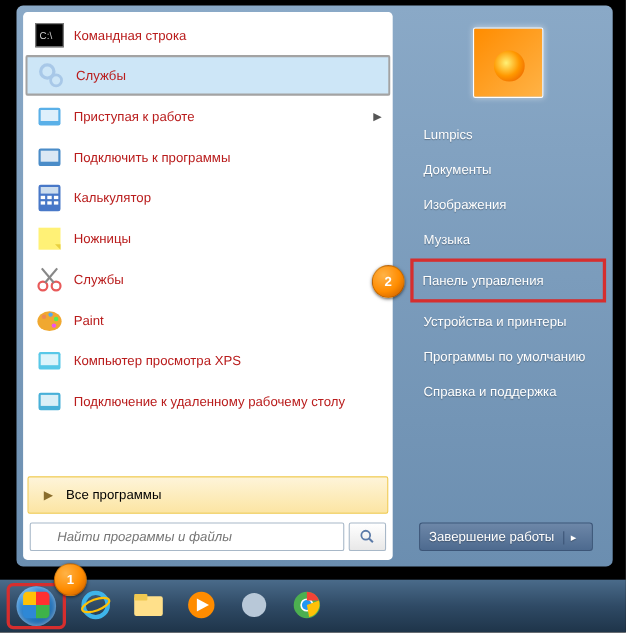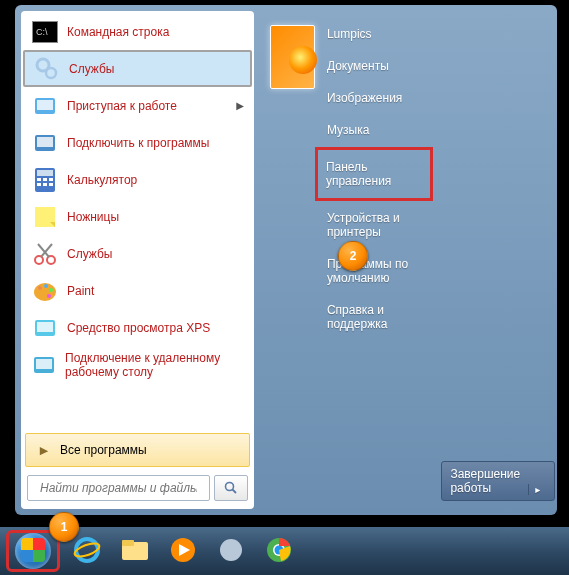--- a/index.html
+++ b/index.html
@@ -7,23 +7,23 @@
 .start-menu{position:absolute;left:15px;top:5px;width:542px;height:510px;background:linear-gradient(180deg,#8aa9c7 0%,#6b8eb0 100%);border-radius:6px;padding:6px;display:flex;box-shadow:0 0 8px rgba(0,0,0,.4)}
 .left-pane{width:336px;height:498px;background:#fff;border-radius:4px;display:flex;flex-direction:column;padding:2px}
 .program-list{flex:1;overflow:hidden}
 .program-item{display:flex;align-items:center;padding:4px 8px;height:37px;cursor:pointer;border-radius:2px}
 .program-item.selected{background:#cde6f7;border:2px solid #a3a3a3}
 .program-icon{width:28px;height:28px;margin-right:8px;display:flex;align-items:center;justify-content:center;border-radius:3px}
 .program-label{color:#b91c1c}
 .all-programs{height:34px;display:flex;align-items:center;padding:4px 8px;background:linear-gradient(180deg,#fef4d9 0%,#fce5a3 100%);border:1px solid #f0c94c;margin:2px;border-radius:2px;cursor:pointer}
 .all-programs-arrow{width:20px;text-align:center;color:#8a6d2c;font-size:11px;margin-right:6px}
 .search-row{padding:6px 4px;display:flex;gap:4px}
-.search-box{flex:1;height:26px;border:1px solid #a8b8c8;border-radius:2px;padding:0 12px;font-style:italic;color:#888;background:#fff}
+.search-box{flex:1;height:26px;border:1px solid #a8b8c8;border-radius:2px;padding:0 24px;font-style:italic;color:#888;background:#fff}
 .search-btn{width:34px;height:26px;border:1px solid #a8b8c8;border-radius:2px;background:linear-gradient(180deg,#fff,#e8e8e8);display:flex;align-items:center;justify-content:center;cursor:pointer}
-.right-pane{flex:1;padding:8px 0 8px 16px;display:flex;flex-direction:row}
+.right-pane{flex:1;padding:8px 0 8px 16px;display:flex;flex-direction:column}
 .avatar-box{width:64px;height:64px;border:1px solid #fff;background:linear-gradient(135deg,#ff8c00,#ffb347);margin:6px auto 18px;border-radius:2px;position:relative;box-shadow:0 0 6px rgba(255,255,255,.5)}
 .avatar-box::before{content:"";position:absolute;left:18px;top:20px;width:28px;height:28px;background:radial-gradient(circle at 40% 40%,#fff176 0%,#ff9800 50%,#e65100 100%);border-radius:50%}
 .right-item{color:#fff;padding:8px 12px;cursor:pointer;border-radius:2px;margin-bottom:2px;text-shadow:0 1px 1px rgba(0,0,0,.3)}
 .right-item.highlighted{border:3px solid #d62e2e;border-radius:0;padding:10px 8px;position:relative}
 .shutdown-row{margin-top:auto;padding:0 8px;display:flex}
 .shutdown-btn{display:flex;align-items:flex-end;background:linear-gradient(180deg,#6d87a8,#4d6a8f);border:1px solid #3c5577;color:#fff;padding:5px 8px;border-radius:3px;cursor:pointer;text-shadow:0 1px 1px rgba(0,0,0,.3)}
 .shutdown-arrow{border-left:1px solid #3c5577;margin-left:8px;padding:0 6px;font-size:10px}
 .taskbar{position:absolute;left:0;bottom:0;width:569px;height:48px;background:linear-gradient(180deg,#4a6b8a 0%,#2f4a65 50%,#1e3449 100%);display:flex;align-items:center;padding:0 6px;gap:4px}
 .start-btn{width:54px;height:42px;border:3px solid #d62e2e;border-radius:6px;display:flex;align-items:center;justify-content:center;cursor:pointer;position:relative}
 .orb{width:36px;height:36px;border-radius:50%;background:radial-gradient(circle at 35% 30%,#8ed6ff 0%,#2e88d6 30%,#0a4d8c 100%);box-shadow:inset 0 0 6px rgba(255,255,255,.6);position:relative}
@@ -121,21 +121,21 @@
           </span>
           <span class="program-label">Paint</span>
         </div>
         <div class="program-item">
           <span class="program-icon">
             <svg width="26" height="26" viewBox="0 0 26 26">
               <rect x="3" y="5" width="20" height="16" rx="2" fill="#58c8e8"></rect>
               <rect x="5" y="7" width="16" height="10" fill="#fff" opacity=".8"></rect>
             </svg>
           </span>
-          <span class="program-label">Средство просмотра XPS</span>
+          <span class="program-label">Компьютер просмотра XPS</span>
         </div>
         <div class="program-item">
           <span class="program-icon">
             <svg width="26" height="26" viewBox="0 0 26 26">
               <rect x="3" y="5" width="20" height="16" rx="2" fill="#48b0d8"></rect>
               <rect x="5" y="7" width="16" height="10" fill="#fff" opacity=".8"></rect>
             </svg>
           </span>
           <span class="program-label">Подключение к удаленному рабочему столу</span>
         </div>

